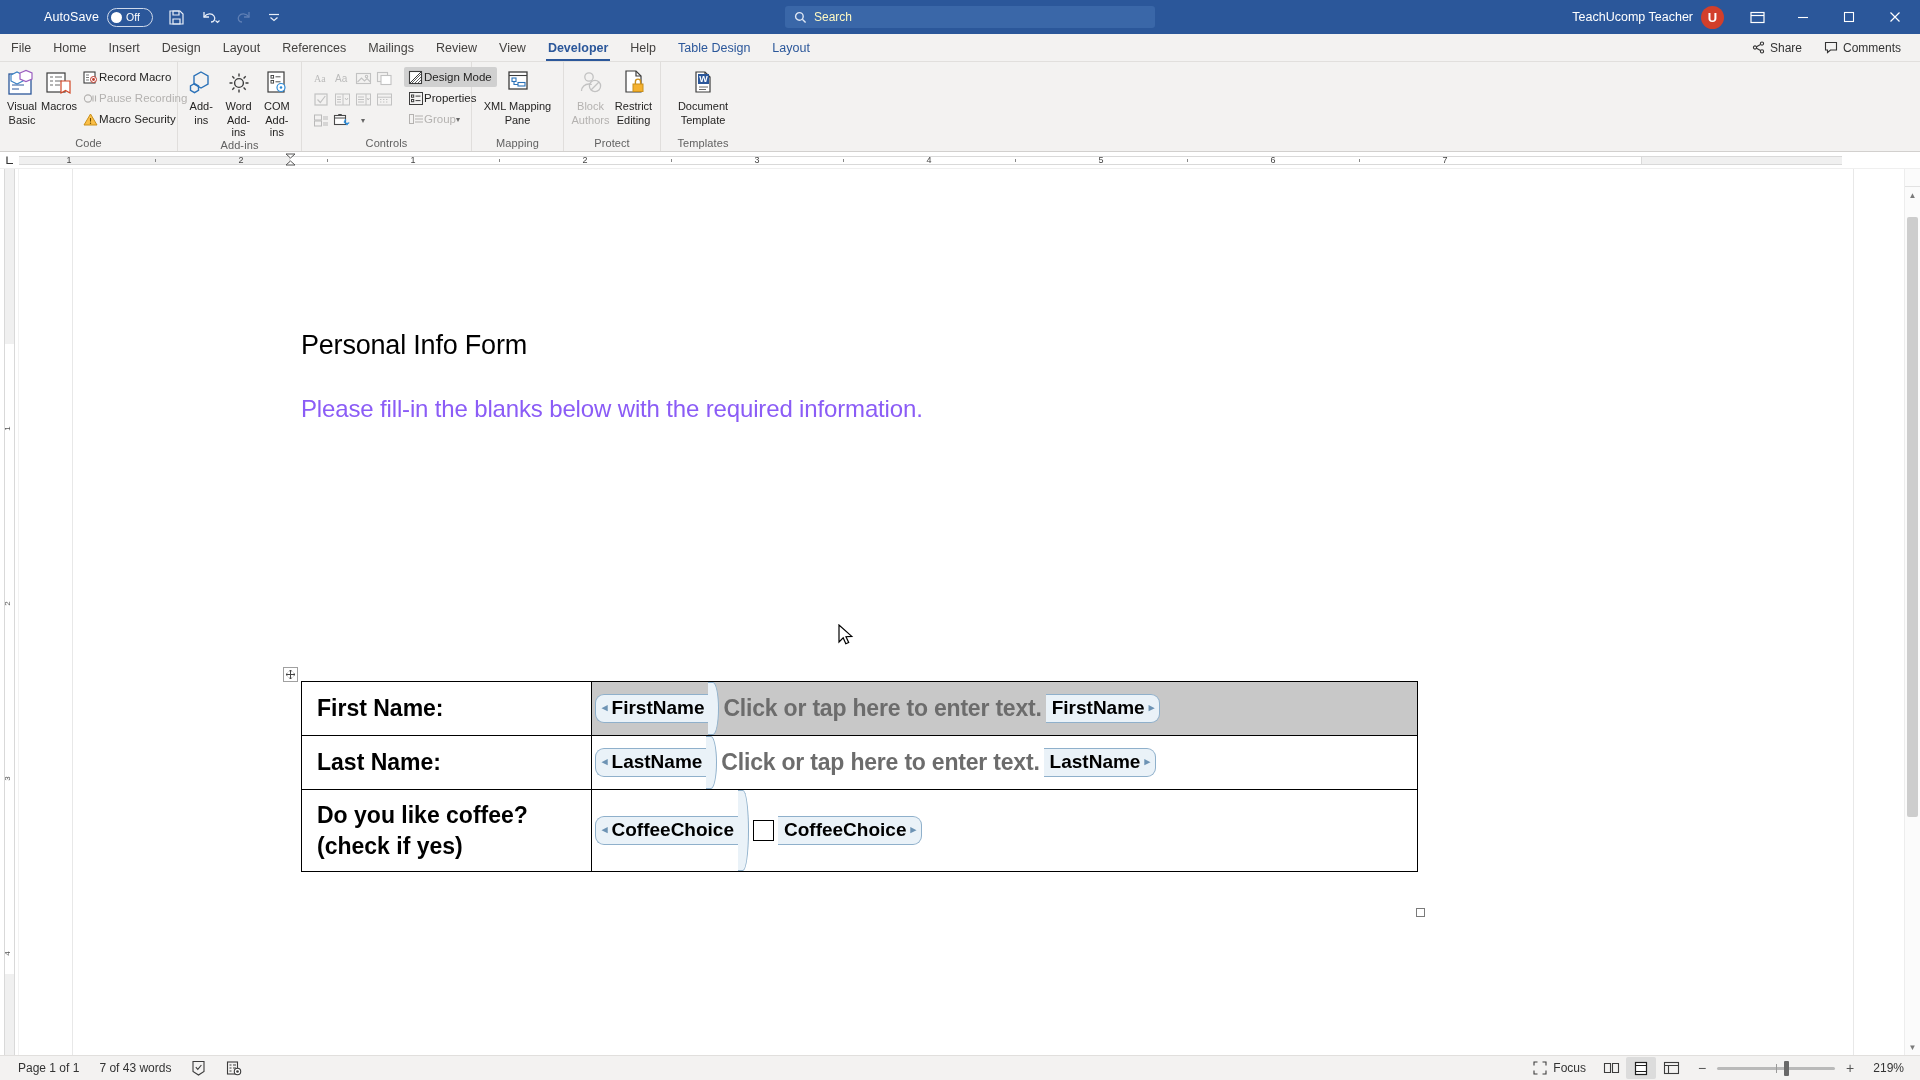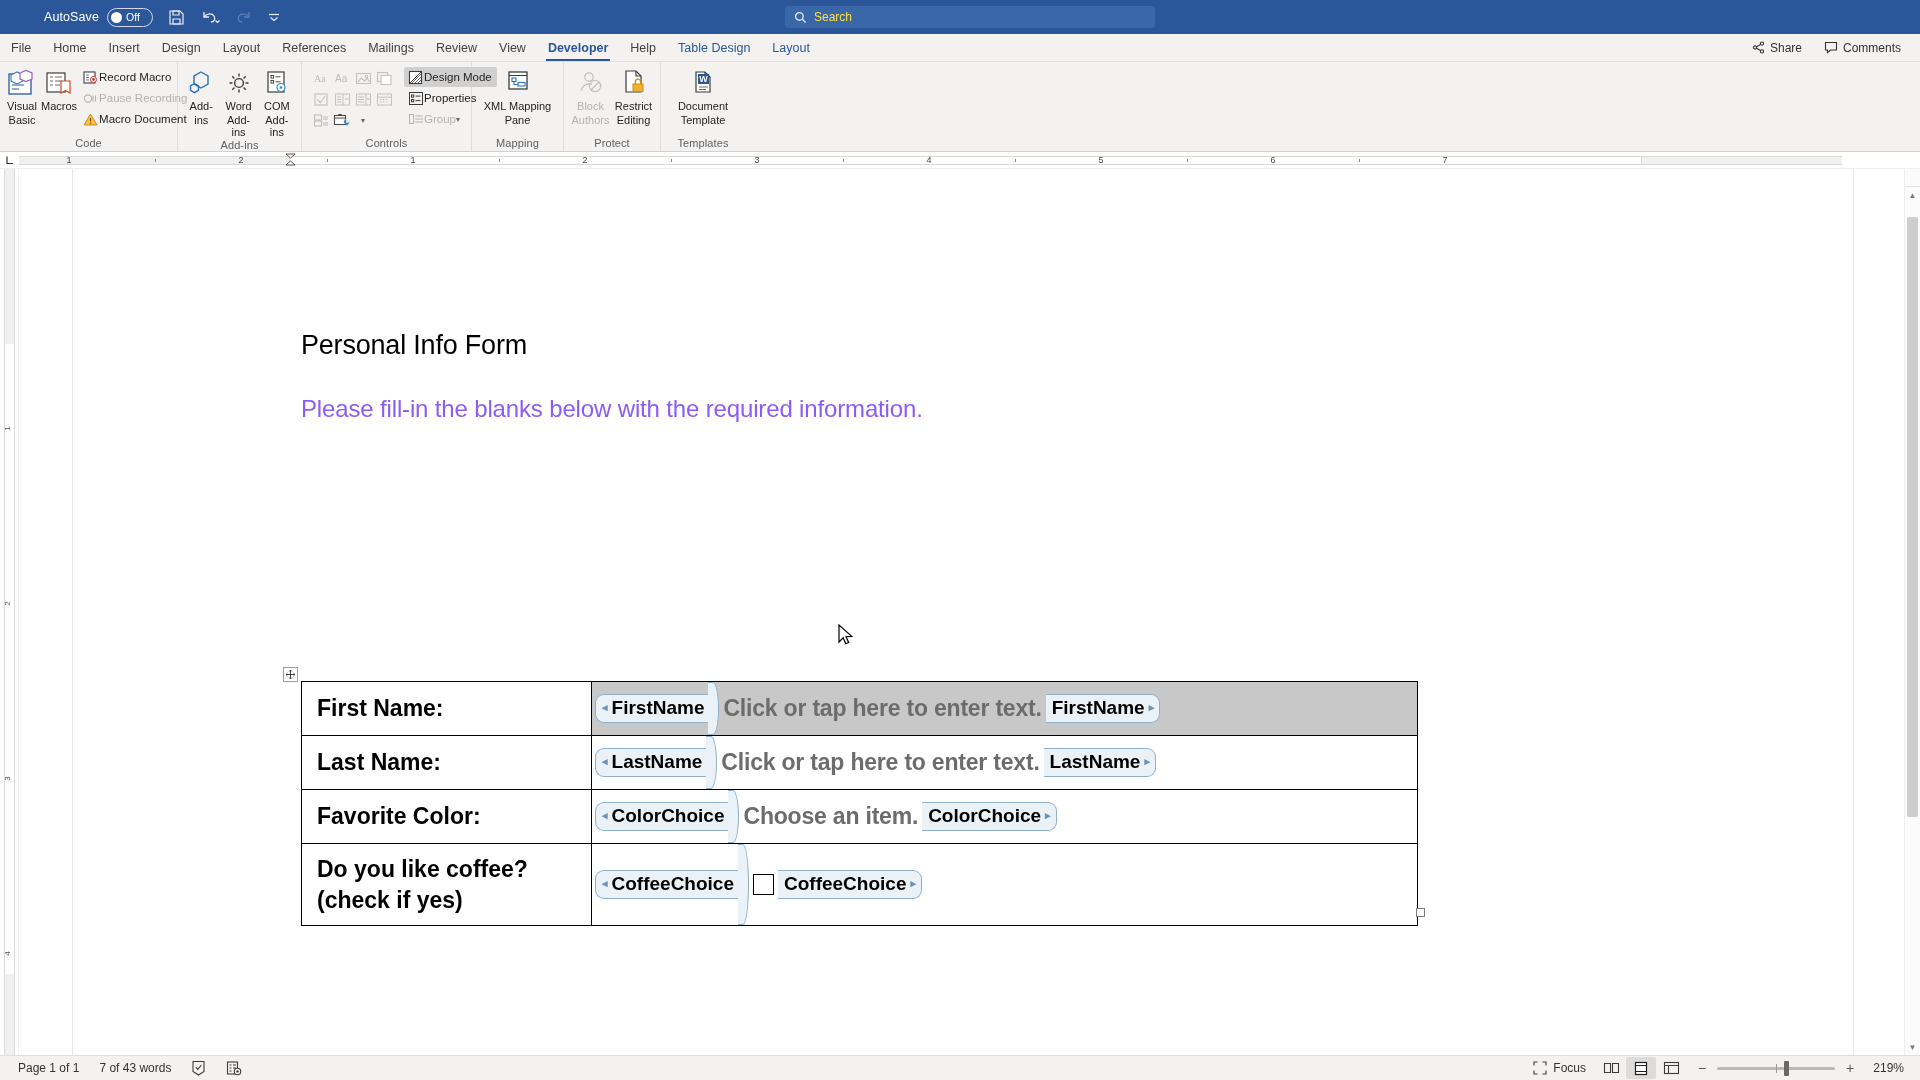--- a/index.html
+++ b/index.html
@@ -35,21 +35,21 @@
   .tb-icon svg { display: block; }
   .tb-center {
     position: absolute; left: 0; right: 0; top: 0; bottom: 0;
     display: flex; align-items: center; justify-content: center;
     pointer-events: none;
   }
   .doc-title { font-size: 12.5px; pointer-events: auto; }
   .search-box {
     position: absolute; left: 785px; top: 6px; width: 370px; height: 22px;
     background: #3a67a8; border-radius: 3px; display: flex; align-items: center;
-    gap: 7px; padding: 0 9px; color: #fde047; font-size: 12px;
+    gap: 7px; padding: 0 9px; color: #fef9c3; font-size: 12px;
   }
   .tb-right {
     margin-left: auto; display: flex; align-items: center; gap: 0; padding-right: 2px;
   }
   .user-name { font-size: 12.5px; margin-right: 8px; }
   .avatar {
     width: 23px; height: 23px; border-radius: 50%; background: #d23f2b; color: #fff;
     display: flex; align-items: center; justify-content: center;
     font-size: 13px; font-weight: bold; margin-right: 10px;
   }
@@ -292,20 +292,45 @@
     </div>
 
     <div class="search-box">
       <svg width="13" height="13" viewBox="0 0 13 13" fill="none" stroke="#dfe7f4" stroke-width="1.4">
         <circle cx="5.4" cy="5.4" r="3.8"></circle>
           <path d="M8.3 8.3L11.6 11.6"></path>
       </svg>
       <span>Search</span>
     </div>
 
+    <div class="tb-right">
+      <span class="user-name">TeachUcomp Teacher</span>
+      <span class="avatar">U</span>
+      <div class="win-btn">
+        <svg width="15" height="13" viewBox="0 0 15 13" fill="none" stroke="#fff" stroke-width="1.2">
+          <rect x="1" y="1.5" width="13" height="10"></rect>
+            <path d="M1 4.5h13"></path>
+        </svg>
+      </div>
+      <div class="win-btn">
+        <svg width="12" height="12" viewBox="0 0 12 12" stroke="#fff" stroke-width="1.1">
+            <path d="M1 6.5h10"></path>
+          </svg>
+      </div>
+      <div class="win-btn">
+        <svg width="12" height="12" viewBox="0 0 12 12" fill="none" stroke="#fff" stroke-width="1.1">
+          <rect x="1.5" y="1.5" width="9" height="9"></rect>
+        </svg>
+      </div>
+      <div class="win-btn close">
+        <svg width="12" height="12" viewBox="0 0 12 12" stroke="#fff" stroke-width="1.2">
+            <path d="M1.5 1.5l9 9M10.5 1.5l-9 9"></path>
+          </svg>
+      </div>
+    </div>
   </div>
 
   <div class="tabstrip">
     <div class="tab">File</div>
     <div class="tab">Home</div>
     <div class="tab">Insert</div>
     <div class="tab">Design</div>
     <div class="tab">Layout</div>
     <div class="tab">References</div>
     <div class="tab">Mailings</div>
@@ -383,21 +408,21 @@
             <span>Pause Recording</span>
           </div>
           <div class="smallbtn">
             <span class="sico">
               <svg width="15" height="15" viewBox="0 0 15 15" fill="none">
                 <path d="M7.5 2L14 13H1z" fill="#fbbf46" stroke="#c98f1b" stroke-width="1"></path>
                 <path d="M7.5 6v3.6" stroke="#6b4c00" stroke-width="1.1"></path>
                   <circle cx="7.5" cy="11.2" r=".7" fill="#6b4c00"></circle>
               </svg>
             </span>
-            <span>Macro Document</span>
+            <span>Macro Security</span>
           </div>
         </div>
       </div>
       <div class="rgroup-title">Code</div>
     </div>
 
     <div class="rgroup" style="width:124px">
       <div class="rgroup-body" style="justify-content:center">
         <div class="bigbtn" style="width:40px">
           <span class="ico">
@@ -714,37 +739,20 @@
                   <span class="cc-curve"></span>
                   <span class="cc-placeholder">Click or tap here to enter text.</span>
                   <span class="cc-tag closeTag">
                     <span>LastName</span>
                     <span class="cc-arrow">▸</span>
                   </span>
                 </div>
               </td>
             </tr>
 
-            <tr>
-              <td class="labelcell">Favorite Color:</td>
-              <td class="fieldcell">
-                <div class="cc-line">
-                  <span class="cc-tag open">
-                    <span class="cc-arrow">◂</span>
-                    <span>ColorChoice</span>
-                  </span>
-                  <span class="cc-curve"></span>
-                  <span class="cc-placeholder">Choose an item.</span>
-                  <span class="cc-tag closeTag">
-                    <span>ColorChoice</span>
-                    <span class="cc-arrow">▸</span>
-                  </span>
-                </div>
-              </td>
-            </tr>
 
             <tr>
               <td class="labelcell" style="height:82px">
                 <span>Do you like coffee?</span><br>
                 <span>(check if yes)</span>
               </td>
               <td class="fieldcell" style="height:82px">
                 <div class="cc-line">
                   <span class="cc-tag open">
                     <span class="cc-arrow">◂</span>

